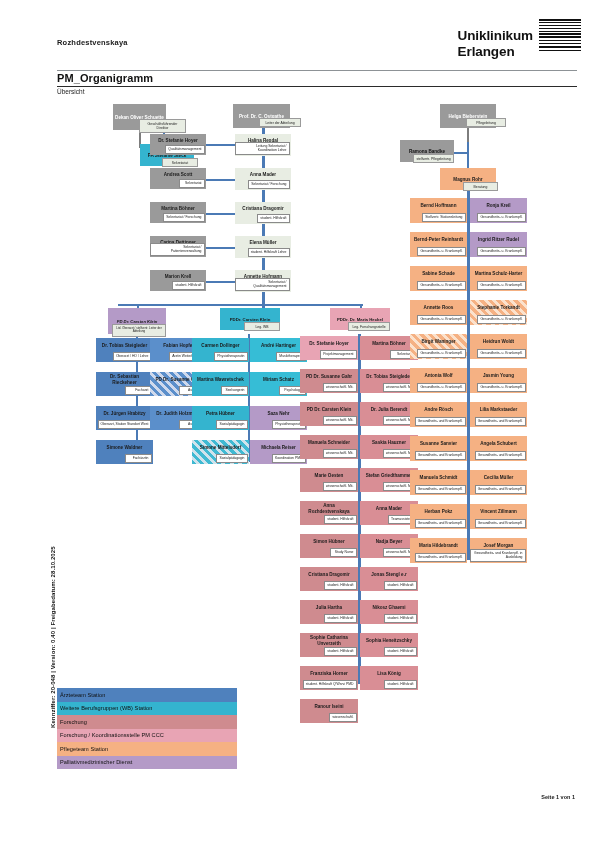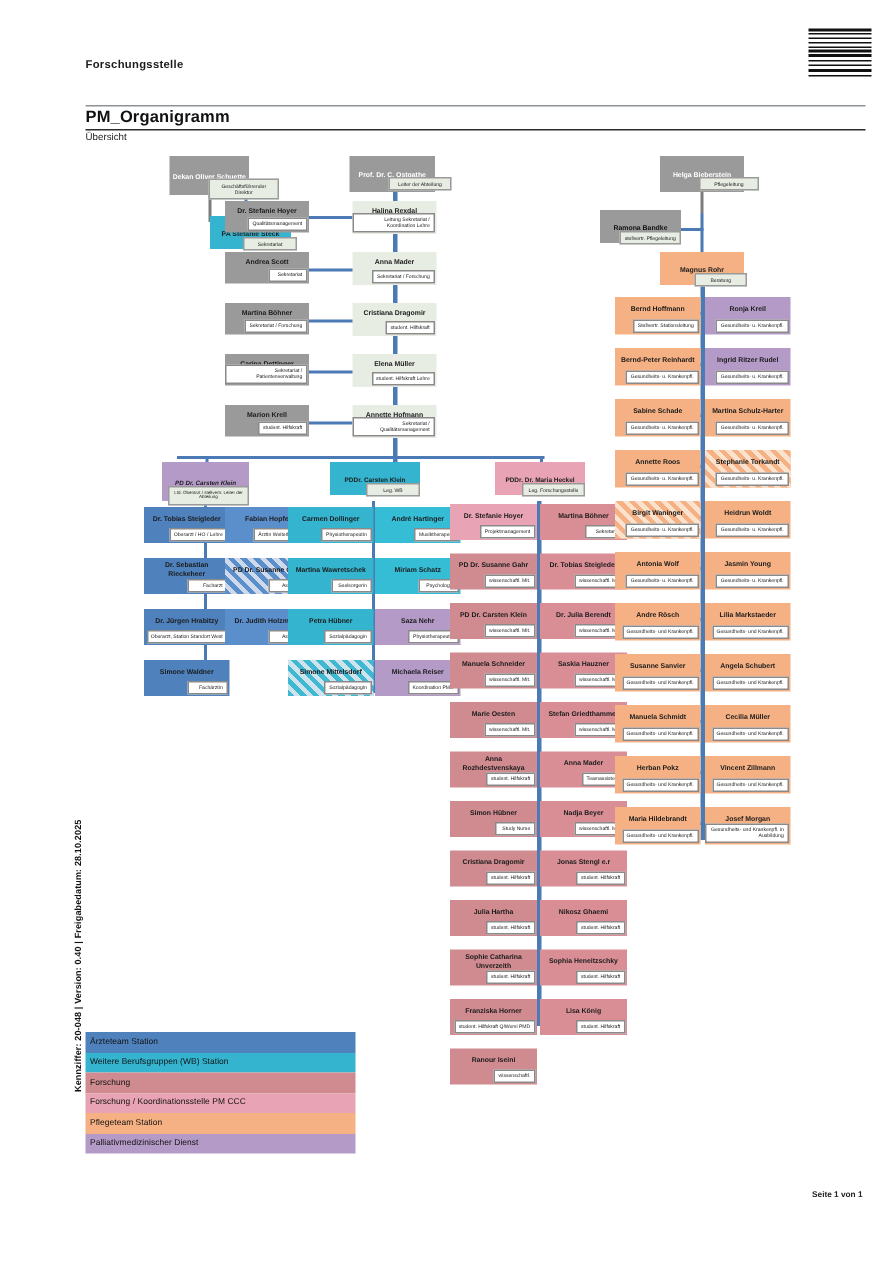--- a/index.html
+++ b/index.html
@@ -99,22 +99,26 @@
   .lg-3{background:#cf8b8f;}
   .lg-4{background:#e8a4b4;}
   .lg-5{background:#f5b183;}
   .lg-6{background:#b49ac7;}
 </style>
 </head>
 <body>
 
 <div class="page">
 
-  <div class="hdr-dept">Forschungsstelle</div>
-
+  <div class="hdr-dept">Rozhdestvenskaya</div>
+
+  <div class="logo">
+    <div class="logo-l1">Uniklinikum</div>
+    <div class="logo-l2">Erlangen</div>
+  </div>
   <div class="logo-bars">
     <i style="height:1.6px;width:42px"></i>
       <i style="height:1.2px;width:42px"></i>
       <i style="height:1.2px;width:42px"></i>
     <i style="height:1.2px;width:42px"></i>
       <i style="height:1.2px;width:42px"></i>
       <i style="height:1.2px;width:42px"></i>
     <i style="height:2.2px;width:42px;margin-top:1.5px"></i>
     <i style="height:1.2px;width:42px"></i>
       <i style="height:1.2px;width:42px"></i>

